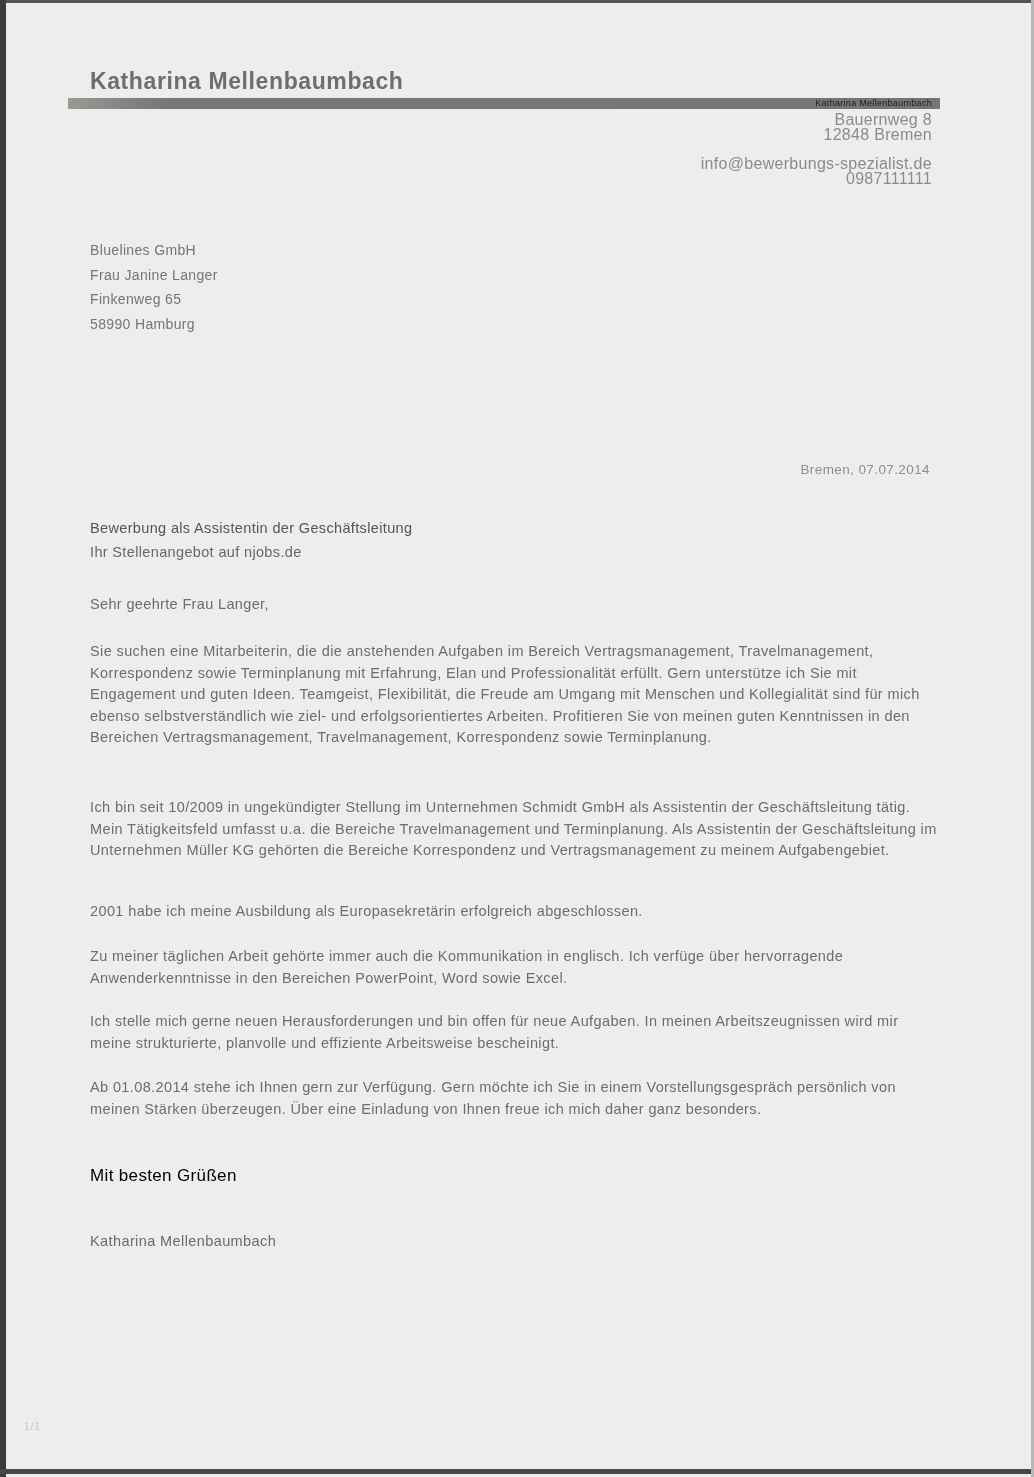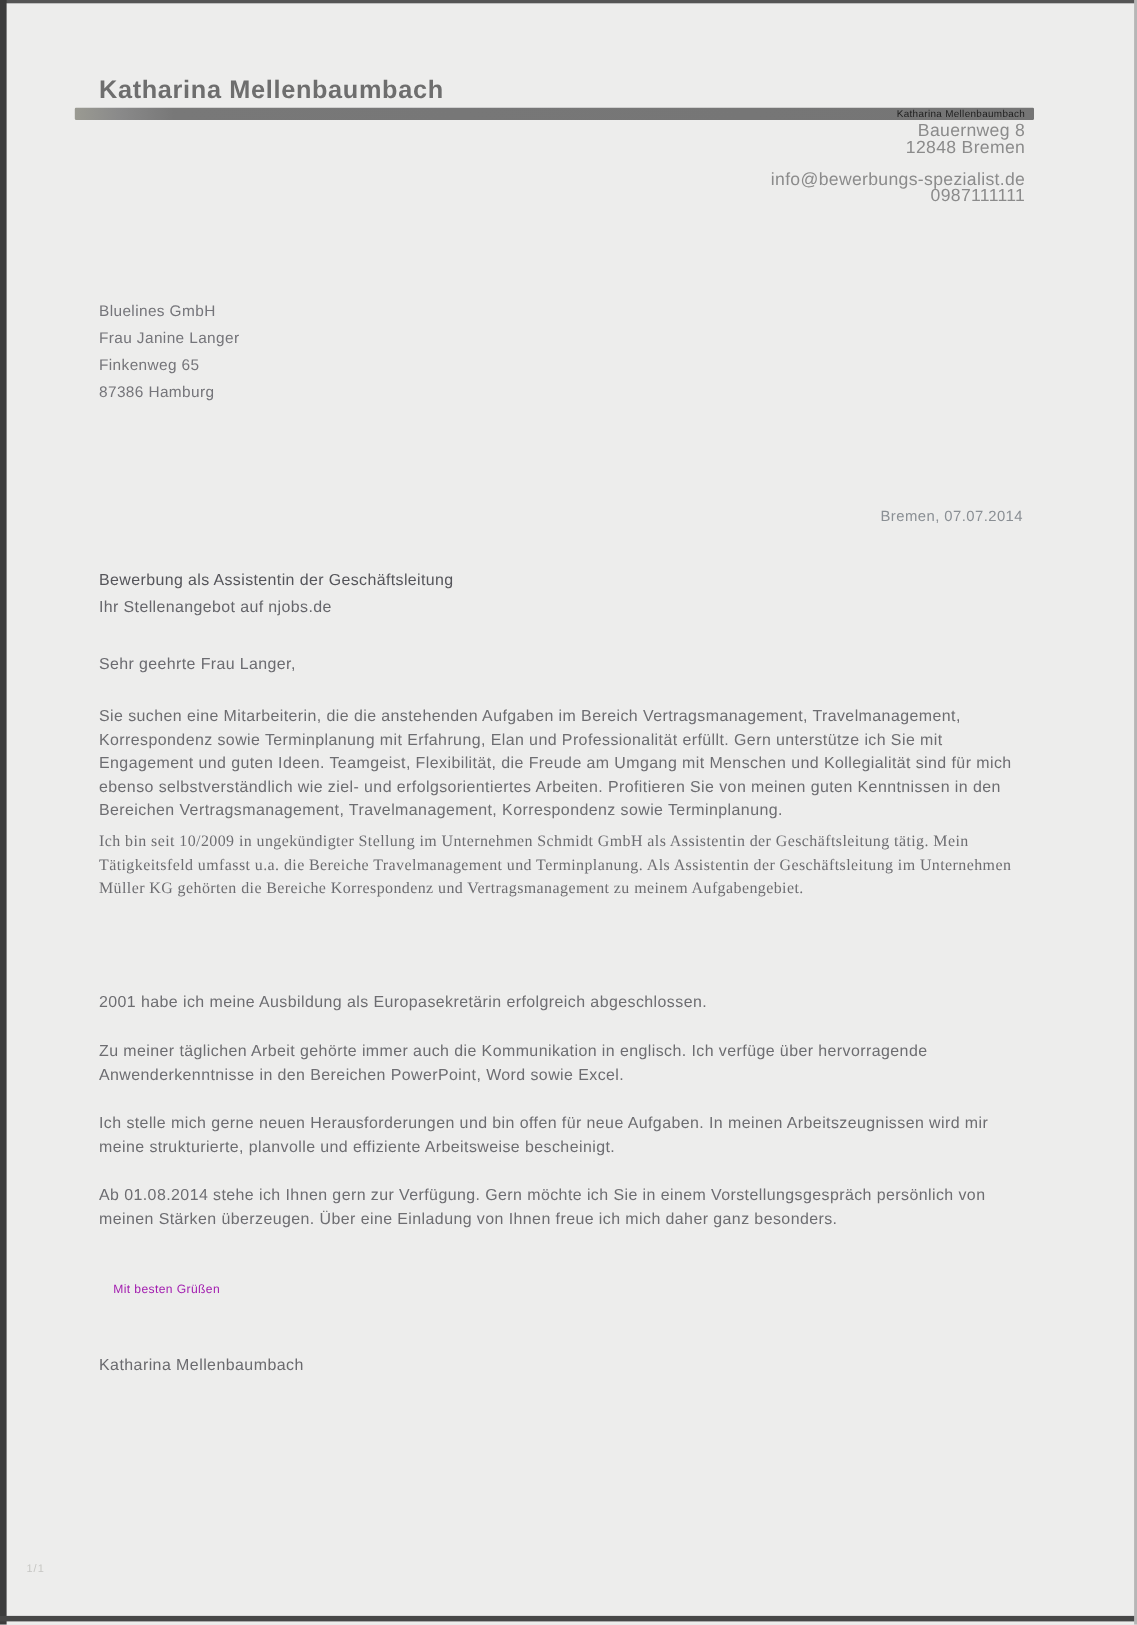--- a/index.html
+++ b/index.html
@@ -42,21 +42,20 @@
     position:absolute;right:102px;top:112px;
     text-align:right;
     font-size:16px;line-height:15px;color:#8b8b8b;
     letter-spacing:0.3px;
   }
   .sender .gap{height:14px;}
   .recipient{
     position:absolute;left:90px;top:238px;
     font-size:14px;line-height:24.5px;color:#75757a;
     letter-spacing:0.35px;
-    margin-top:32px;
   }
   .dateline{
     position:absolute;right:104px;top:462px;
     font-size:13.5px;color:#8a8f94;letter-spacing:0.4px;
   }
   .subject{
     position:absolute;left:90px;top:516px;
     font-size:14.5px;line-height:24px;color:#5c5c60;
     letter-spacing:0.35px;
   }
@@ -65,28 +64,28 @@
   .salutation{
     position:absolute;left:90px;top:596px;
     font-size:14.5px;color:#6b6b70;letter-spacing:0.35px;
   }
   .para{
     position:absolute;left:90px;width:848px;
     font-size:14.5px;line-height:21.6px;color:#6d6d71;
     letter-spacing:0.38px;
   }
   .p1{top:641px;}
-  .p2{top:755px;font-family:Liberation Serif, serif;}
+  .p2{top:797px;}
   .p3{top:901px;}
   .p4{top:946px;}
   .p5{top:1011px;}
   .p6{top:1077px;}
   .closing{
-    position:absolute;left:103px;top:1166px;
-    font-size:11px;color:#a21caf;letter-spacing:0.35px;
+    position:absolute;left:90px;top:1166px;
+    font-size:17px;color:#000000;letter-spacing:0.35px;
   }
   .signature{
     position:absolute;left:90px;top:1233px;
     font-size:14.5px;color:#6a6a6e;letter-spacing:0.4px;
   }
   .watermark{
     position:absolute;left:24px;top:1421px;
     font-size:10px;color:#c6c6c3;letter-spacing:1px;
   }
 </style>
@@ -111,21 +110,21 @@
     <div>12848 Bremen</div>
     <div class="gap"></div>
     <div>info@bewerbungs-spezialist.de</div>
     <div>0987111111</div>
   </div>
 
   <div class="recipient scan">
     <div>Bluelines GmbH</div>
     <div>Frau Janine Langer</div>
     <div>Finkenweg 65</div>
-    <div>87386 Hamburg</div>
+    <div>58990 Hamburg</div>
   </div>
 
   <div class="dateline scan">Bremen, 07.07.2014</div>
 
   <div class="subject scan">
     <div class="s1">Bewerbung als Assistentin der Geschäftsleitung</div>
     <div class="s2">Ihr Stellenangebot auf njobs.de</div>
   </div>
 
   <div class="salutation scan">Sehr geehrte Frau Langer,</div>

